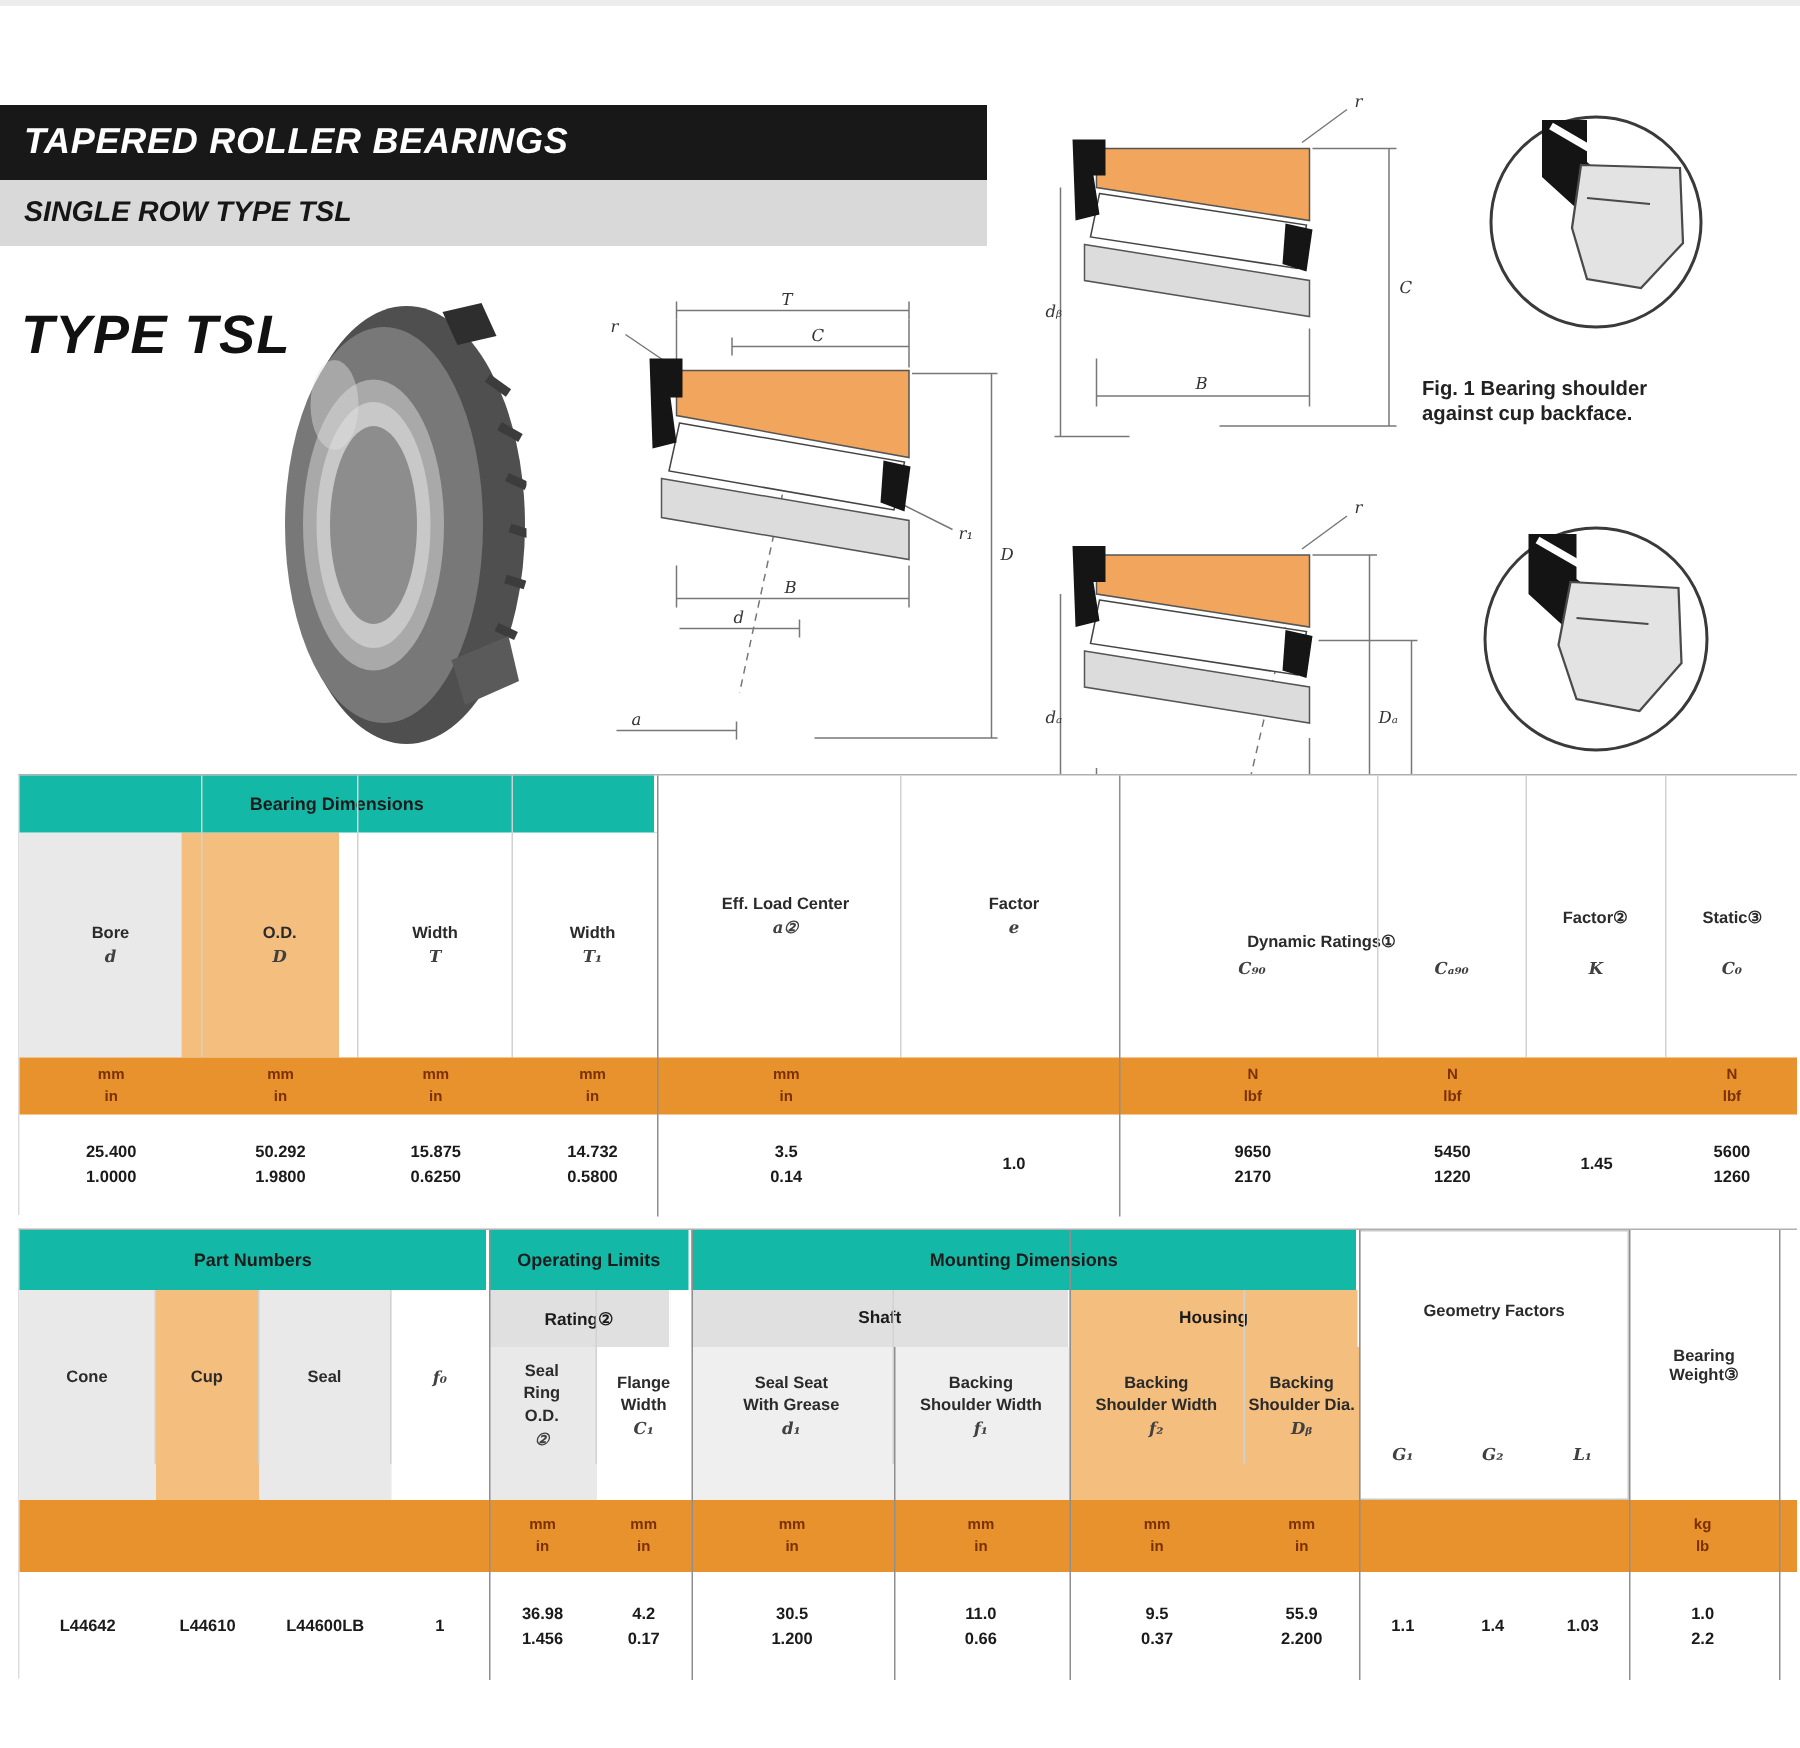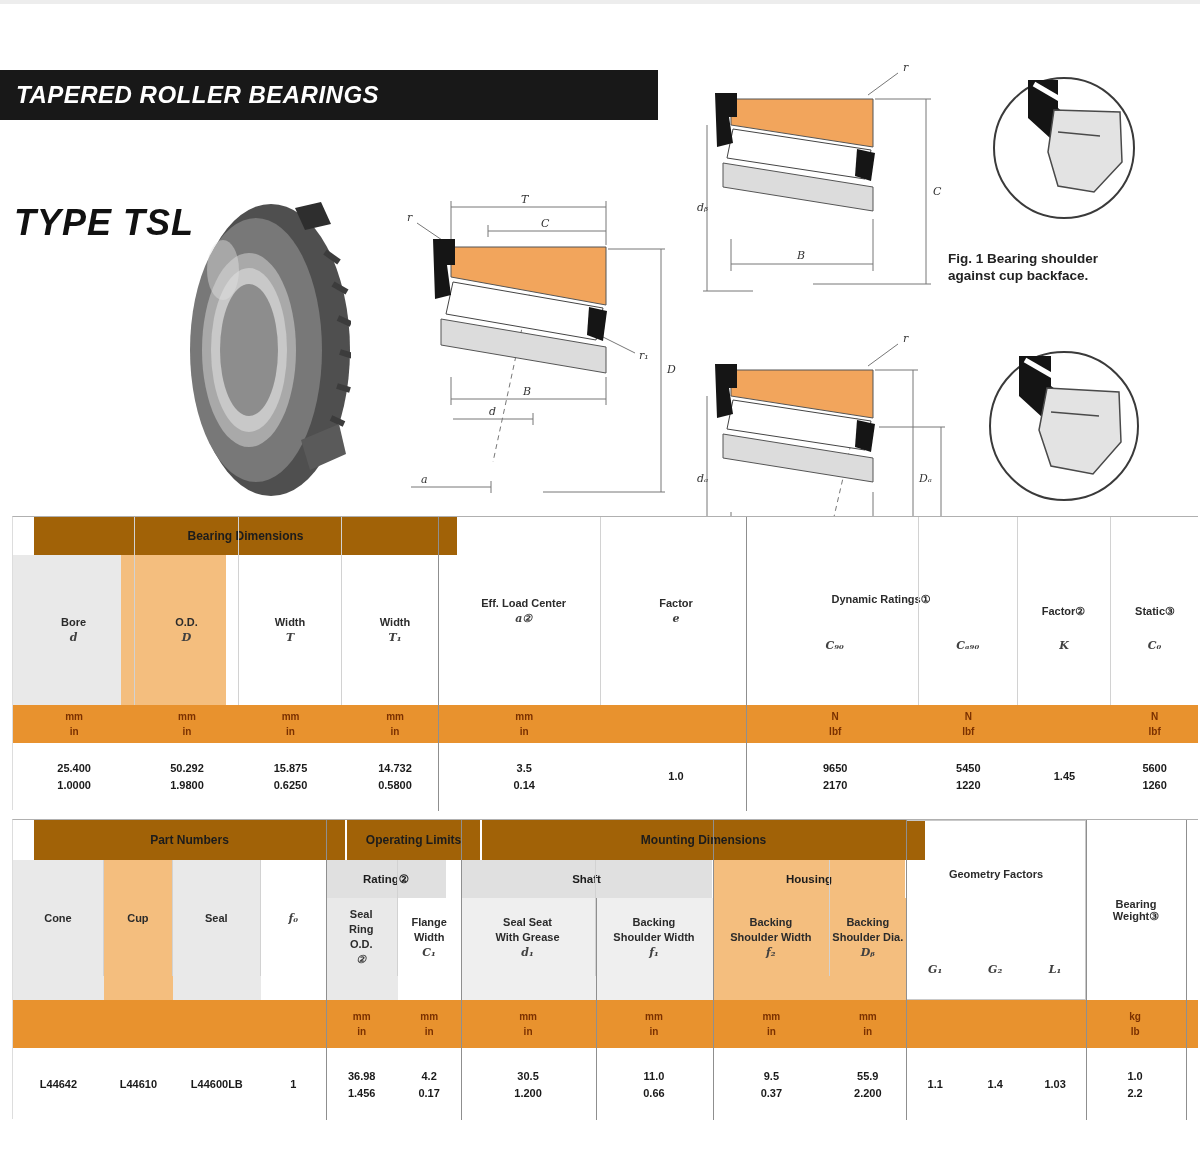--- a/index.html
+++ b/index.html
@@ -17,22 +17,22 @@
   .caption{font-size:13.5px;font-weight:bold;color:#222;line-height:17px;}
   
   .tbl{box-sizing:border-box;border-top:1px solid #b0b0b0;border-left:1px solid #ddd;background:#fff;}
   .flexrow{display:flex;position:absolute;left:0;width:100%;}
   .cell{box-sizing:border-box;display:flex;flex-direction:column;align-items:center;
         text-align:center;justify-content:center;gap:3px;font-size:11px;font-weight:bold;color:#2b2b2b;}
   .cell.hb{border-right:1px solid #d2d2d2;}
   .sym{font-family:"DejaVu Serif",serif;font-style:italic;font-weight:bold;font-size:11px;color:#404040;}
   .u1,.u2{font-size:10px;font-weight:bold;color:#7a3000;line-height:12px;}
   .v1,.v2{font-size:11px;font-weight:bold;color:#1a1a1a;line-height:14px;}
-  .grayband{background:#a16207;color:#1c1c1c;display:flex;align-items:center;justify-content:center;
-        font-size:12px;font-weight:bold;box-sizing:border-box;border-right:2px solid #fff;margin-left:21px;}
+  .grayband{background:#14b8a6;color:#1c1c1c;display:flex;align-items:center;justify-content:center;
+        font-size:12px;font-weight:bold;box-sizing:border-box;border-right:2px solid #fff;}
   .subband{background:#e0e0e0;color:#1c1c1c;display:flex;align-items:center;justify-content:center;
         font-size:11.5px;font-weight:bold;box-sizing:border-box;border-right:1px solid #fff;}
   .vdiv{width:1px;background:#8f8f8f;}
   .colbg{z-index:0;}
   
   .t1c1{width:124px}.t1c2{width:105px}.t1c3{width:105px}.t1c4{width:107px}.t1c5{width:155px}
   .t1c6{width:153px}.t1c7{width:170px}.t1c8{width:100px}.t1c9{width:95px}.t1c10{width:88px}
   
   .t2c1{width:91px}.t2c2{width:69px}.t2c3{width:88px}.t2c4{width:65px}.t2c5{width:72px}
   .t2c6{width:63px}.t2c7{width:135px}.t2c8{width:117px}.t2c9{width:118px}.t2c10{width:75px}
@@ -44,20 +44,23 @@
   .grp{position:absolute;font-size:11px;font-weight:bold;color:#2b2b2b;text-align:center;}
   svg text{font-family:"DejaVu Serif",serif;font-style:italic;font-size:11px;fill:#333;}
 </style>
 </head>
 <body>
 
 <div id="page">
 
   <div class="abs band-black">
     <span>TAPERED ROLLER BEARINGS</span>
+  </div>
+  <div class="abs band-gray">
+    <span>SINGLE ROW  TYPE TSL</span>
   </div>
 
   <div class="abs type-label">TYPE TSL</div>
 
   <svg class="abs" style="left:183px;top:196px" width="168" height="300" viewBox="0 0 168 300">
     <ellipse cx="88" cy="150" rx="79" ry="146" fill="#4f4f4f"></ellipse>
     <ellipse cx="73" cy="150" rx="66" ry="132" fill="#787878"></ellipse>
     <ellipse cx="66" cy="150" rx="47" ry="97" fill="#a9a9a9"></ellipse>
     <ellipse cx="66" cy="150" rx="38" ry="82" fill="#c8c8c8"></ellipse>
     <ellipse cx="66" cy="150" rx="29" ry="66" fill="#8d8d8d"></ellipse>
@@ -193,21 +196,21 @@
 
   <div class="abs tbl" style="left:12px;top:512px;width:1186px;height:294px">
 
     <div class="abs colbg" style="left:0;top:38px;width:108px;height:150px;background:#E9E9E9"></div>
     <div class="abs colbg" style="left:108px;top:38px;width:105px;height:150px;background:#F4BE7E"></div>
 
     <div class="abs grayband" style="left:0;top:0;width:425px;height:38px">
       <span>Bearing Dimensions</span>
     </div>
 
-    <div class="grp" style="left:733px;top:76px;width:270px">Dynamic Ratings①</div>
+    <div class="grp" style="left:733px;top:104px;width:270px">Dynamic Ratings①</div>
     <div class="grp" style="left:1003px;top:88px;width:95px">Factor②</div>
     <div class="grp" style="left:1098px;top:88px;width:88px">Static③</div>
 
     <div class="flexrow" style="top:0;height:188px">
       <div class="cell hb t1c1 under-band">
         <span>Bore</span>
           <span class="sym">d</span>
         </div>
       <div class="cell hb t1c2 under-band">
         <span>O.D.</span>

